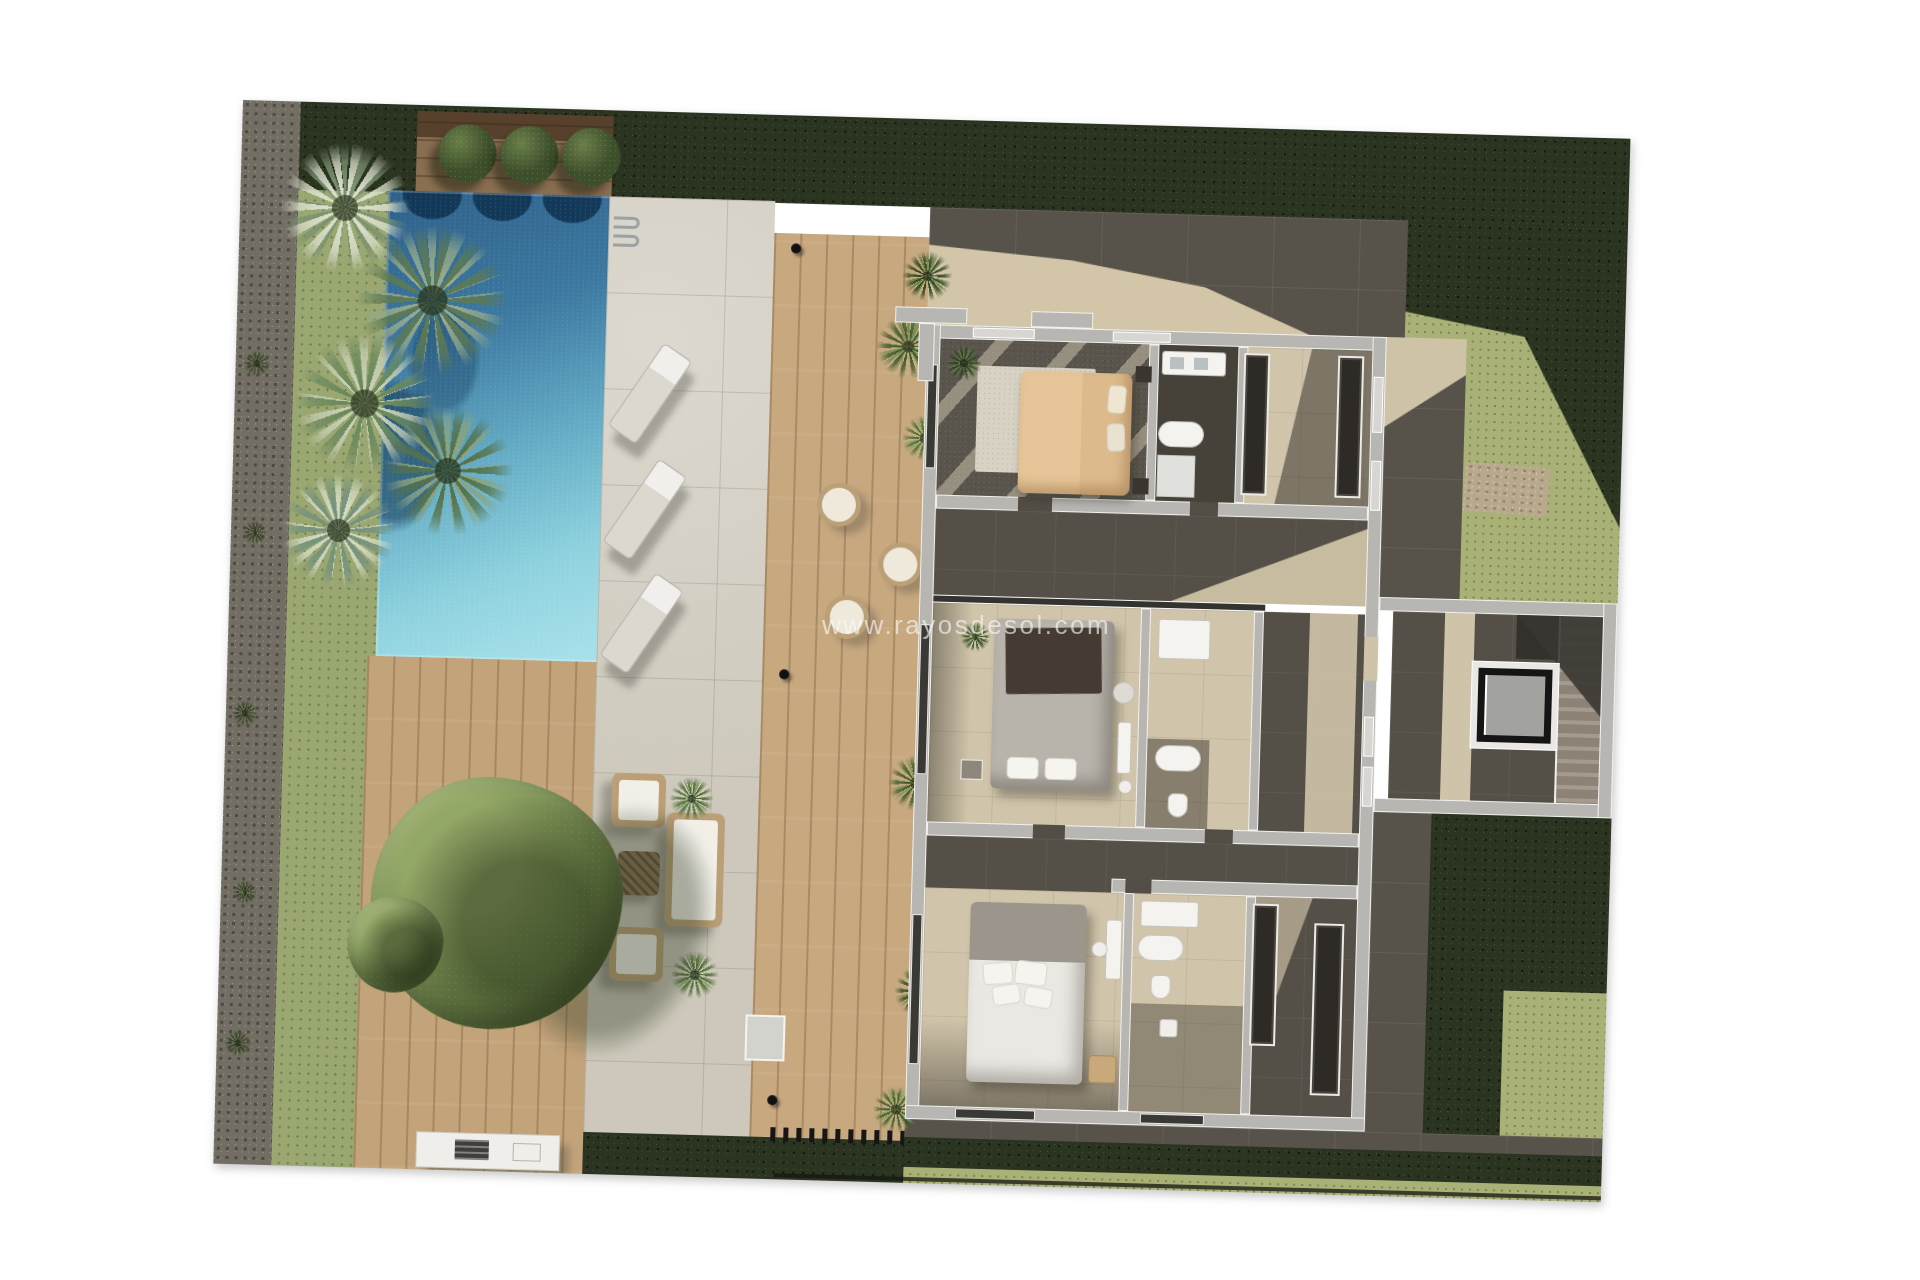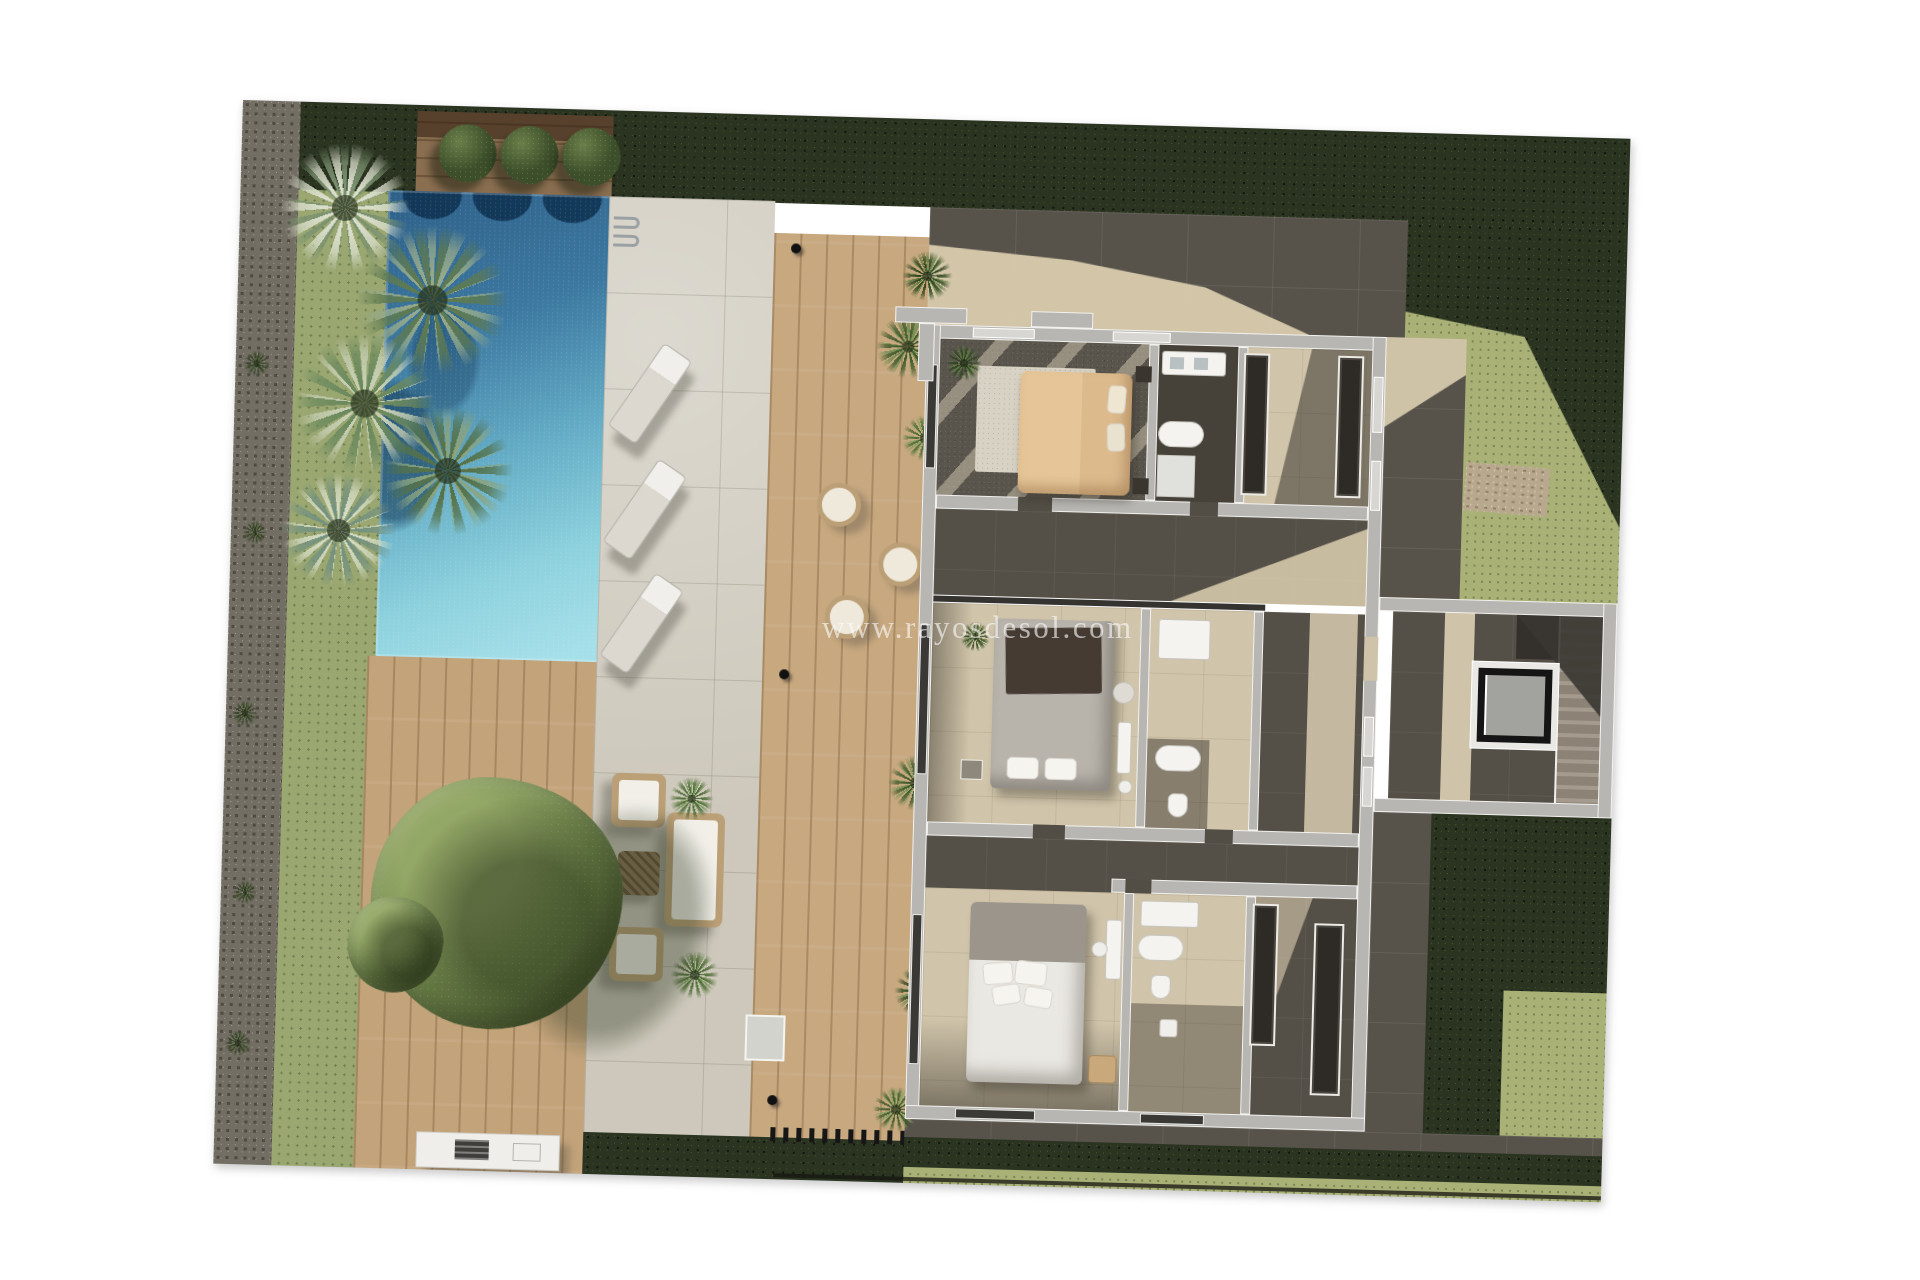--- a/index.html
+++ b/index.html
@@ -90,22 +90,22 @@
   .lounger{position:absolute;width:32px;height:98px;border-radius:5px;
     background:linear-gradient(180deg,#f0efeb 0 28%,#dcd8d0 28% 100%);
     border:1px solid #b5b2aa;box-shadow:12px 11px 6px rgba(70,66,58,.35);transform:rotate(33deg);}
   .rchair{position:absolute;width:44px;height:44px;border-radius:50%;background:#efe9db;
     border:5px solid var(--rattan,#bb9f76);box-shadow:9px 7px 6px rgba(70,66,58,.3);box-sizing:border-box;}
   .armch{position:absolute;background:var(--rattan,#bb9f76);border-radius:8px;box-shadow:-10px 9px 8px rgba(60,56,48,.35);}
   .armch::after{content:"";position:absolute;inset:7px;background:#f1efe8;border-radius:4px;}
   .woven{background-color:#8a7354;background-image:repeating-linear-gradient(45deg,rgba(40,28,14,.4) 0 3px,rgba(0,0,0,0) 3px 7px);}
   .pillow{position:absolute;background:#f6f4ef;border:1px solid #d8d5cd;border-radius:5px;box-sizing:border-box;}
   .shade{position:absolute;pointer-events:none;}
-  .watermark{position:absolute;left:822px;top:612px;font-weight:300;font-size:31px;line-height:1;
-    letter-spacing:2.5px;color:var(--watermark,rgba(250,250,250,.62));font-family:Liberation Serif, serif;}
+  .watermark{position:absolute;left:822px;top:612px;font-weight:300;font-size:26px;line-height:1;
+    letter-spacing:2.5px;color:var(--watermark,rgba(250,250,250,.62));}
   .ladder{position:absolute;width:26px;height:12px;border:3px solid #9aa0a3;border-left:none;
     border-radius:0 8px 8px 0;box-sizing:border-box;background:transparent;}
   .post{position:absolute;width:10px;height:10px;border-radius:50%;background:#111;box-shadow:3px 3px 3px rgba(40,40,35,.5);}
 </style>
 </head>
 <body>
 
 <div class="page">
   <div class="plan">
 

